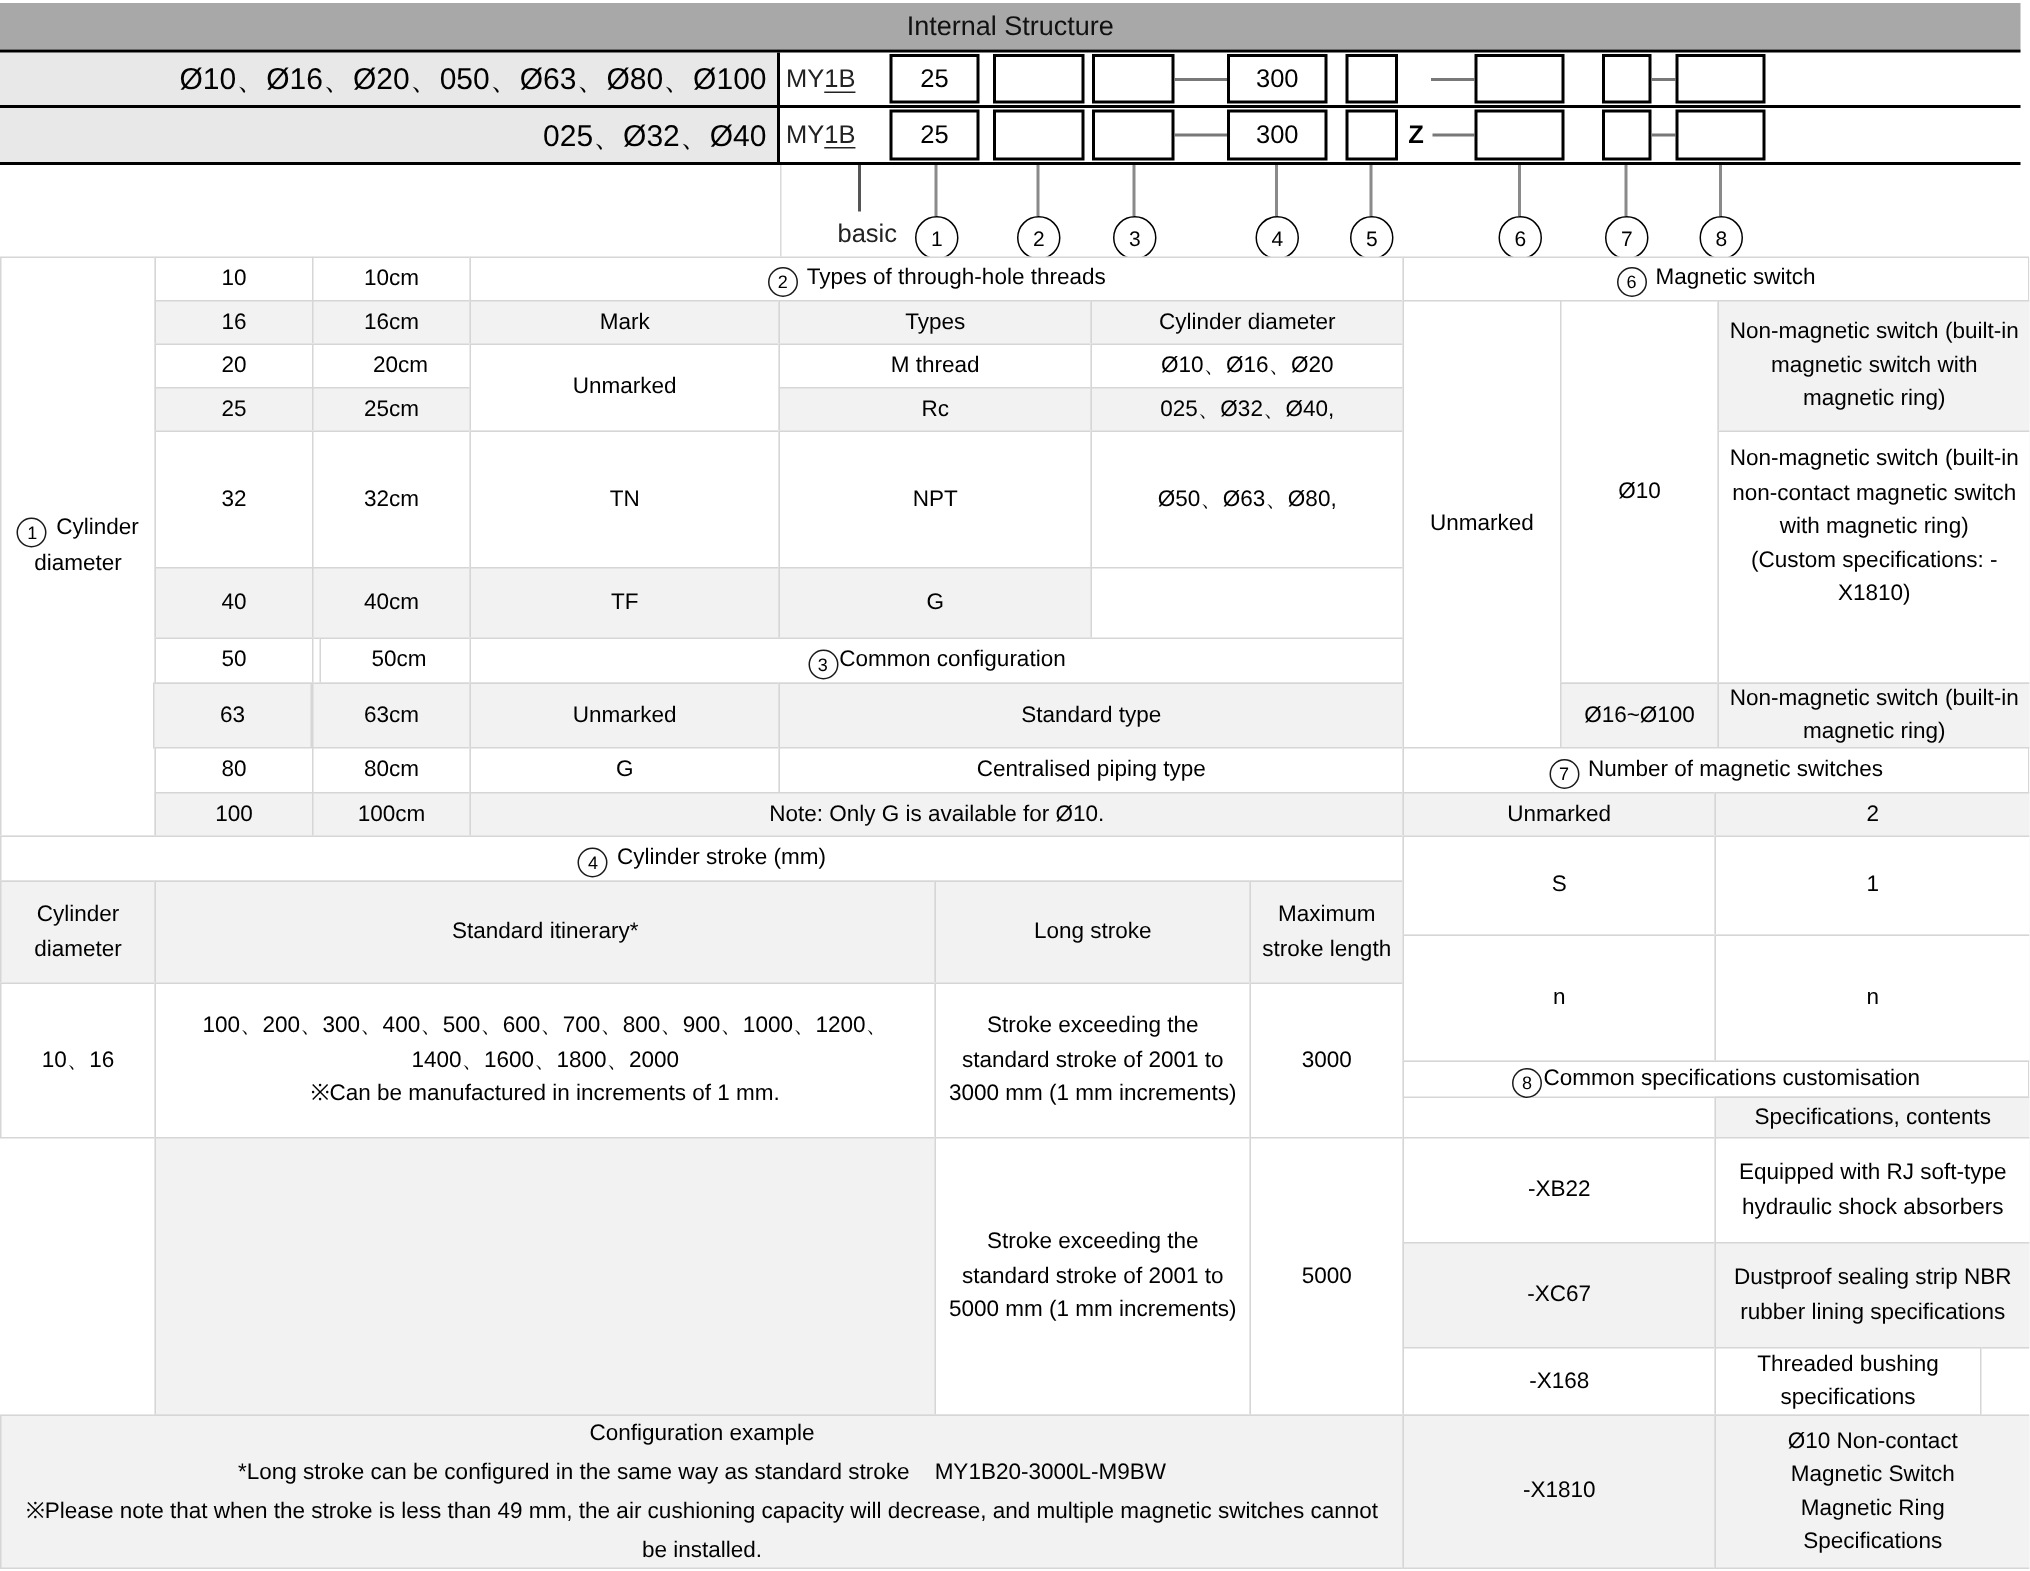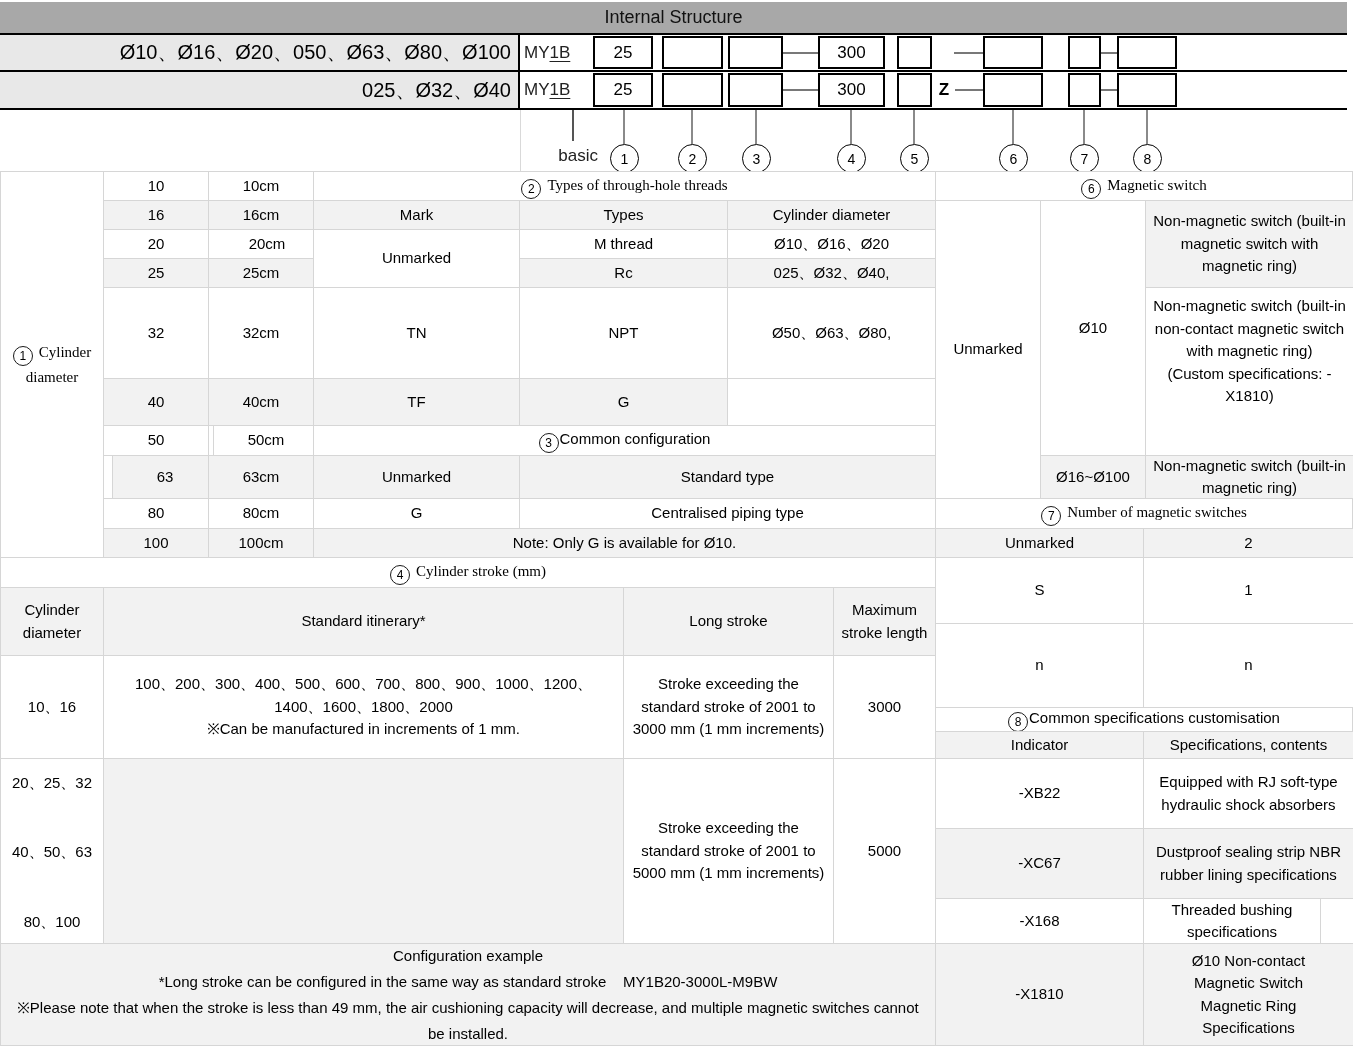--- a/index.html
+++ b/index.html
@@ -31,21 +31,21 @@
   
   .c{position:absolute;box-sizing:border-box;background:#fff;border:1px solid #d6d6d6;
      display:flex;align-items:center;justify-content:center;text-align:center;line-height:1.5;padding:2px;}
   .g{background:#f2f2f2;}
   .col{flex-direction:column;}
   .topal{align-items:flex-start;padding-top:7px;text-align:center;}
   .prel{white-space:pre-line;}
   .circ{display:inline-flex;width:18px;height:18px;border:1px solid #1a1a1a;border-radius:50%;
         align-items:center;justify-content:center;font-size:12px;line-height:1;flex:none;
         vertical-align:-3px;background:#fff;}
-  .tsp{margin-left:6px;font-family:Liberation Serif, serif;}
+  .tsp{margin-left:6px;}
   .ttight{margin-left:1px;}
   .pad14{padding-left:14px;padding-right:14px;}
   .grp{justify-content:space-between;padding-top:13px;padding-bottom:10px;}
   .grp div{width:100%;}
   .foot div{display:block;line-height:26px;}
 </style>
 </head>
 <body>
 
 <div id="page">
@@ -126,21 +126,21 @@
   <div class="c" style="left:103px;top:229px;width:106px;height:30px">20</div>
   <div class="c" style="left:208px;top:229px;width:118px;height:30px">20cm</div>
   <div class="c g" style="left:103px;top:258px;width:106px;height:30px">25</div>
   <div class="c g" style="left:208px;top:258px;width:106px;height:30px">25cm</div>
   <div class="c" style="left:103px;top:287px;width:106px;height:92px">32</div>
   <div class="c" style="left:208px;top:287px;width:106px;height:92px">32cm</div>
   <div class="c g" style="left:103px;top:378px;width:106px;height:48px">40</div>
   <div class="c g" style="left:208px;top:378px;width:106px;height:48px">40cm</div>
   <div class="c" style="left:103px;top:425px;width:106px;height:31px">50</div>
   <div class="c" style="left:213px;top:425px;width:106px;height:31px">50cm</div>
-  <div class="c g" style="left:112px;top:455px;width:106px;height:44px">63</div>
+  <div class="c g" style="left:102px;top:455px;width:106px;height:44px">63</div>
   <div class="c g" style="left:208px;top:455px;width:106px;height:44px">63cm</div>
   <div class="c" style="left:103px;top:498px;width:106px;height:31px">80</div>
   <div class="c" style="left:208px;top:498px;width:106px;height:31px">80cm</div>
   <div class="c g" style="left:103px;top:528px;width:106px;height:30px">100</div>
   <div class="c g" style="left:208px;top:528px;width:106px;height:30px">100cm</div>
 
   <div class="c" style="left:313px;top:171px;width:623px;height:30px">
     <div><span class="circ">2</span><span class="tsp">Types of through-hole threads</span></div>
   </div>
   <div class="c g" style="left:313px;top:200px;width:207px;height:30px">Mark</div>
@@ -175,25 +175,20 @@
   <div class="c g" style="left:833px;top:587px;width:103px;height:69px">Maximum stroke length</div>
 
   <div class="c" style="left:0;top:655px;width:104px;height:104px">10、16</div>
   <div class="c col" style="left:103px;top:655px;width:521px;height:104px;padding:6px 11px">
     <div>100、200、300、400、500、600、700、800、900、1000、1200、1400、1600、1800、2000</div>
     <div>※Can be manufactured in increments of 1 mm.</div>
   </div>
   <div class="c" style="left:623px;top:655px;width:211px;height:104px;padding:2px 8px">Stroke exceeding the standard stroke of 2001 to 3000 mm (1 mm increments)</div>
   <div class="c" style="left:833px;top:655px;width:103px;height:104px">3000</div>
 
-  <div class="c col grp" style="left:0;top:758px;width:104px;height:186px">
-    <div class="pad14">20、25、32</div>
-    <div class="pad14">40、50、63</div>
-    <div>80、100</div>
-  </div>
   <div class="c g" style="left:103px;top:758px;width:521px;height:186px"></div>
   <div class="c" style="left:623px;top:758px;width:211px;height:186px;padding:2px 8px">Stroke exceeding the standard stroke of 2001 to 5000 mm (1 mm increments)</div>
   <div class="c" style="left:833px;top:758px;width:103px;height:186px">5000</div>
 
   <div class="c g col foot" style="left:0;top:943px;width:936px;height:103px;padding:2px 12px">
     <div>Configuration example</div>
     <div>*Long stroke can be configured in the same way as standard stroke&nbsp;&nbsp;&nbsp;&nbsp;MY1B20-3000L-M9BW</div>
     <div>※Please note that when the stroke is less than 49 mm, the air cushioning capacity will decrease, and multiple magnetic switches cannot be installed.</div>
   </div>
 
@@ -214,21 +209,20 @@
   <div class="c g" style="left:935px;top:528px;width:209px;height:30px">Unmarked</div>
   <div class="c g" style="left:1143px;top:528px;width:211px;height:30px">2</div>
   <div class="c" style="left:935px;top:557px;width:209px;height:67px">S</div>
   <div class="c" style="left:1143px;top:557px;width:211px;height:67px">1</div>
   <div class="c" style="left:935px;top:623px;width:209px;height:85px">n</div>
   <div class="c" style="left:1143px;top:623px;width:211px;height:85px">n</div>
 
   <div class="c" style="left:935px;top:707px;width:418px;height:25px">
     <div><span class="circ">8</span><span class="ttight">Common specifications customisation</span></div>
   </div>
-  <div class="c g" style="left:935px;top:731px;width:209px;height:28px">Indicator</div>
   <div class="c g" style="left:1143px;top:731px;width:211px;height:28px">Specifications, contents</div>
   <div class="c" style="left:935px;top:758px;width:209px;height:71px">-XB22</div>
   <div class="c" style="left:1143px;top:758px;width:211px;height:71px;padding:2px 8px">Equipped with RJ soft-type hydraulic shock absorbers</div>
   <div class="c g" style="left:935px;top:828px;width:209px;height:71px">-XC67</div>
   <div class="c g" style="left:1143px;top:828px;width:211px;height:71px;padding:2px 8px">Dustproof sealing strip NBR rubber lining specifications</div>
   <div class="c" style="left:935px;top:898px;width:209px;height:46px">-X168</div>
   <div class="c" style="left:1143px;top:898px;width:178px;height:46px;padding:2px 8px">Threaded bushing specifications</div>
   <div class="c g" style="left:935px;top:943px;width:209px;height:103px">-X1810</div>
   <div class="c g" style="left:1143px;top:943px;width:211px;height:103px;padding:2px 20px">Ø10 Non-contact Magnetic Switch Magnetic Ring Specifications</div>
 

